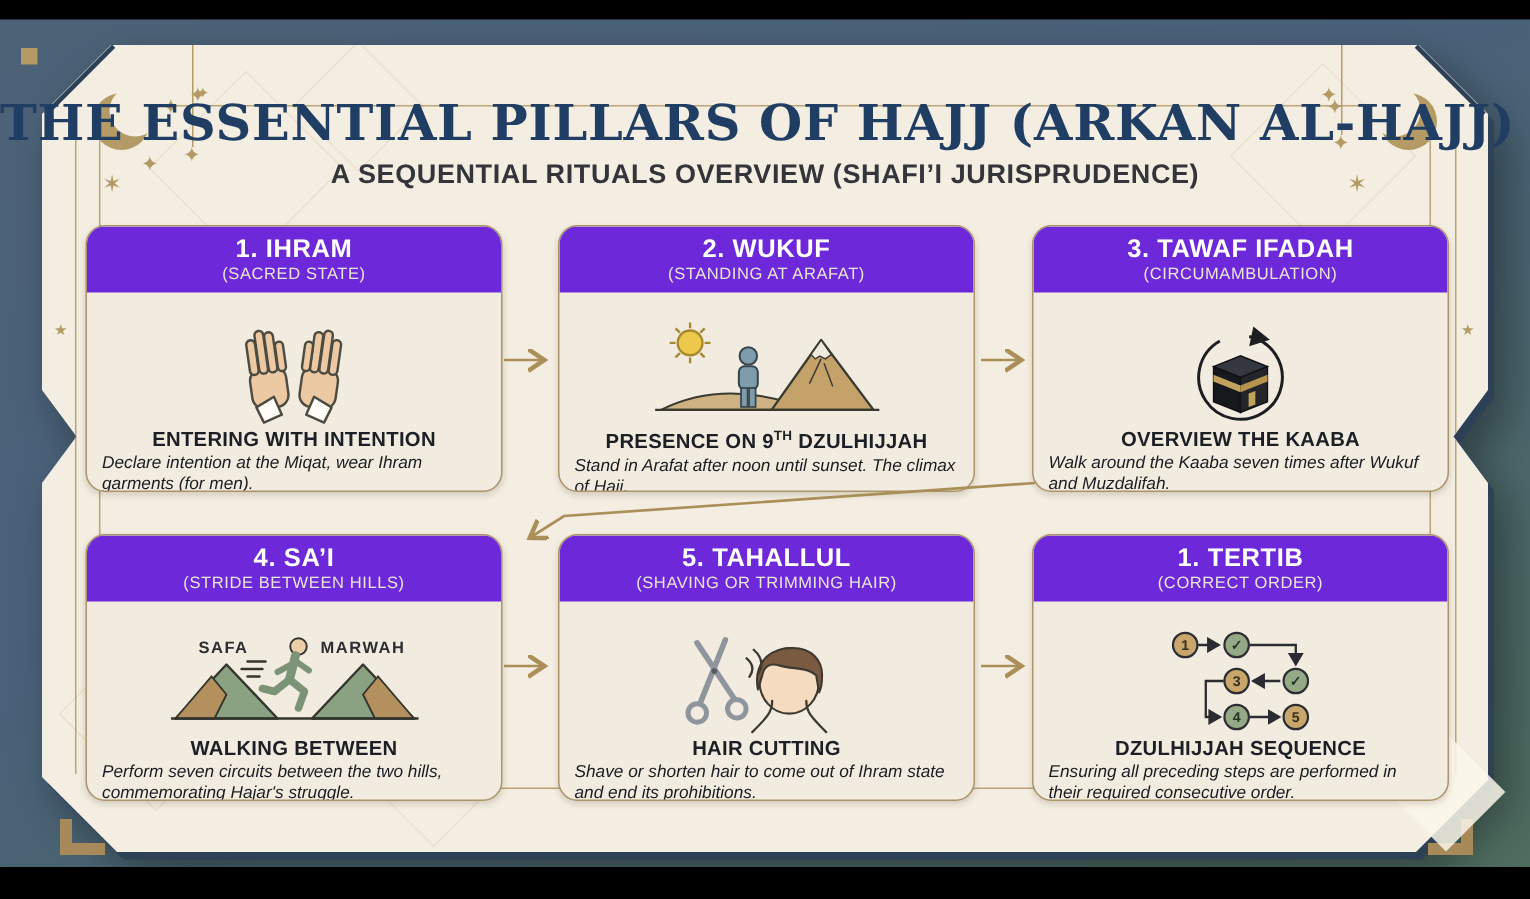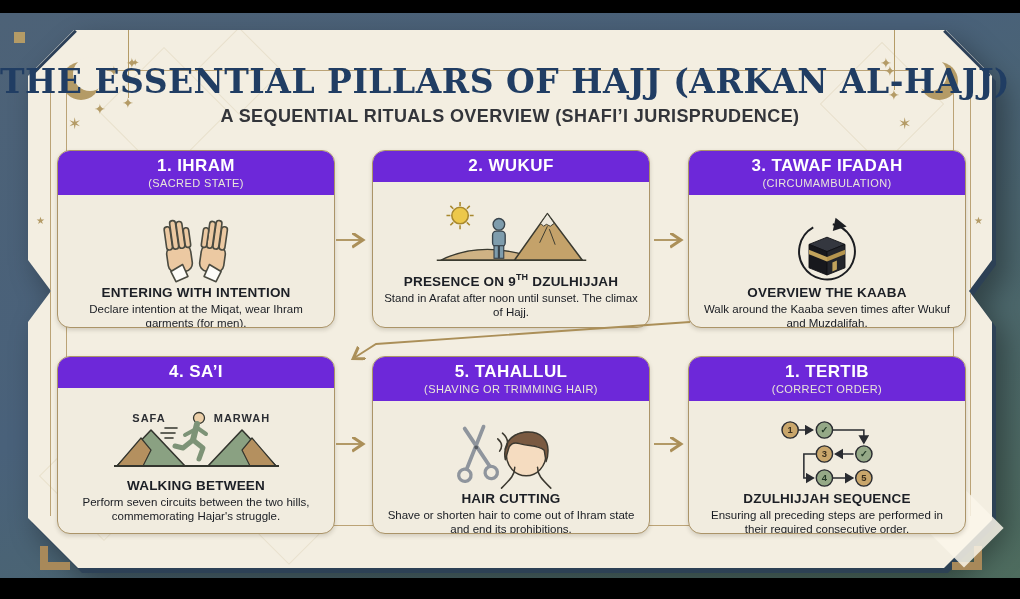--- a/index.html
+++ b/index.html
@@ -36,21 +36,21 @@
   .card{position:absolute;width:276px;height:176px;background:#f1ecdf;
       border:1.5px solid #ab9468;border-radius:13px;box-shadow:0 2px 4px rgba(60,50,30,.18);
       display:flex;flex-direction:column;overflow:hidden;}
   .card-header{background:#6d28d9;color:#fff;text-align:center;padding:5px 10px 6px;border-radius:10px 10px 0 0;}
   .card-title{font-size:17px;font-weight:bold;letter-spacing:.4px;}
   .card-subtitle{font-size:11px;letter-spacing:.4px;color:#e8e5da;margin-top:1px;}
   .card-body{flex:1;display:flex;flex-direction:column;align-items:center;padding:16px 10px 6px;}
   .icon-box{height:74px;display:flex;align-items:center;justify-content:flex-end;}
   .card-heading{font-size:13.5px;font-weight:bold;color:#1c1f25;text-align:center;letter-spacing:.2px;}
   .card-heading sup{font-size:9px;}
-  .card-text{font-size:11.5px;line-height:1.25;color:#191c22;text-align:center;margin-top:2px;}
+  .card-text{font-size:11.5px;line-height:1.25;color:#191c22;margin-top:2px;font-style:italic;}
   svg text{font-family:"Liberation Sans",sans-serif;}
   .overlay{position:absolute;inset:0;pointer-events:none;}
 </style>
 </head>
 <body>
 
 <div id="stage">
   <div class="bg"></div>
 
   <div class="panel-wrap">
@@ -130,20 +130,21 @@
         </svg>
       </div>
       <div class="card-heading">ENTERING WITH INTENTION</div>
       <div class="card-text">Declare intention at the Miqat, wear Ihram garments (for men).</div>
     </div>
   </div>
 
   <div class="card" style="left:372px;top:150px">
     <div class="card-header">
       <div class="card-title">2. WUKUF</div>
+      <div class="card-subtitle">(STANDING AT ARAFAT)</div>
     </div>
     <div class="card-body">
       <div class="icon-box">
         <svg width="165" height="70" viewBox="0 0 170 72">
           <g stroke="#a8882e" stroke-width="1.6">
             <circle cx="32" cy="16" r="8.5" fill="#ecc84b"></circle>
             <line x1="32" y1="2" x2="32" y2="6"></line>
               <line x1="32" y1="26" x2="32" y2="30"></line>
             <line x1="18" y1="16" x2="22" y2="16"></line>
               <line x1="42" y1="16" x2="46" y2="16"></line>
@@ -187,20 +188,21 @@
         </svg>
       </div>
       <div class="card-heading">OVERVIEW THE KAABA</div>
       <div class="card-text">Walk around the Kaaba seven times after Wukuf and Muzdalifah.</div>
     </div>
   </div>
 
   <div class="card" style="left:57px;top:356px">
     <div class="card-header">
       <div class="card-title">4. SA’I</div>
+      <div class="card-subtitle">(STRIDE BETWEEN HILLS)</div>
     </div>
     <div class="card-body">
       <div class="icon-box">
         <svg width="175" height="70" viewBox="0 0 175 70">
           <polygon points="8,60 42,24 76,60" fill="#8aa182" stroke="#33352e" stroke-width="1.6" stroke-linejoin="round"></polygon>
           <polygon points="8,60 32,32 42,44 34,60" fill="#b4905f" stroke="#33352e" stroke-width="1.2"></polygon>
           <polygon points="99,60 133,24 167,60" fill="#8aa182" stroke="#33352e" stroke-width="1.6" stroke-linejoin="round"></polygon>
           <polygon points="167,60 143,32 133,44 141,60" fill="#b4905f" stroke="#33352e" stroke-width="1.2"></polygon>
           <text x="40" y="16" text-anchor="middle" font-size="11" font-weight="bold" fill="#2c2e33" letter-spacing="1">SAFA</text>
           <text x="133" y="16" text-anchor="middle" font-size="11" font-weight="bold" fill="#2c2e33" letter-spacing="1">MARWAH</text>

